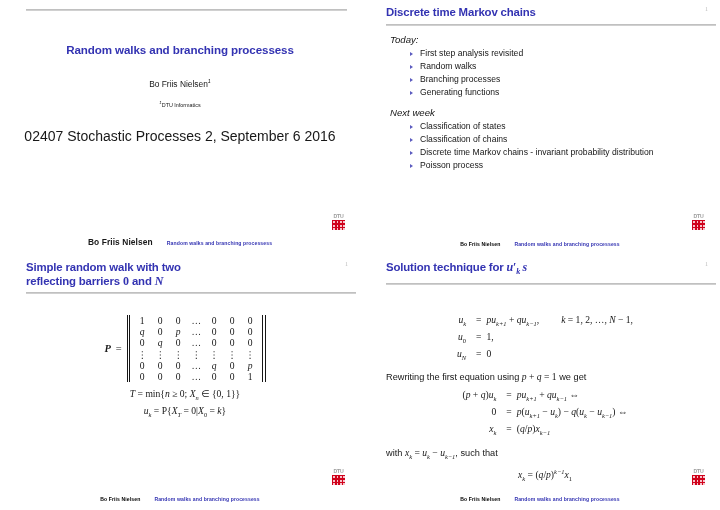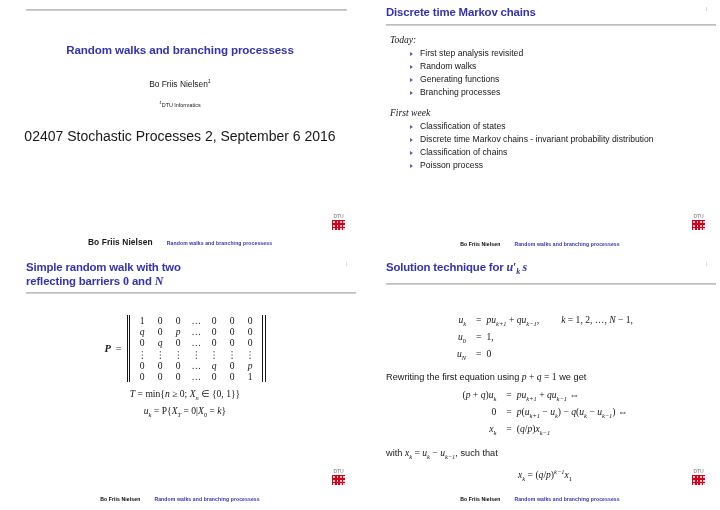--- a/index.html
+++ b/index.html
@@ -165,21 +165,21 @@
   .topline {
     position: absolute;
     left: 26px;
     right: 13px;
     top: 9px;
     height: 2px;
     background: linear-gradient(to bottom, #b8b8b8, #d8d8d8);
   }
   
   .grouplabel {
-    font-family: Liberation Serif, serif;
+    font-family: Liberation Sans, sans-serif;
     font-style: italic;
     font-size: 9.6px;
     color: #161616;
     margin: 0 0 3px 4px;
   }
   .grouplabel.gap { margin-top: 8px; }
   ul.bullets {
     list-style: none;
     margin: 0 0 0 24px;
     padding: 0;
@@ -327,29 +327,29 @@
       <div class="slide-title">Discrete time Markov chains</div>
       <div class="rule"></div>
     </div>
     <div class="pagemark">1</div>
 
     <div class="slide-body">
       <div class="grouplabel">Today:</div>
       <ul class="bullets">
         <li><span>First step analysis revisited</span></li>
         <li><span>Random walks</span></li>
+        <li><span>Branching processes</span></li>
         <li><span>Generating functions</span></li>
-        <li><span>Branching processes</span></li>
       </ul>
 
-      <div class="grouplabel gap">First week</div>
+      <div class="grouplabel gap">Next week</div>
       <ul class="bullets">
         <li><span>Classification of states</span></li>
+        <li><span>Classification of chains</span></li>
         <li><span>Discrete time Markov chains - invariant probability distribution</span></li>
-        <li><span>Classification of chains</span></li>
       </ul>
 
       <ul class="bullets">
         <li><span>Poisson process</span></li>
       </ul>
     </div>
 
     <div class="dtu-logo">
       <span class="word">DTU</span>
       <span class="grid"></span>

